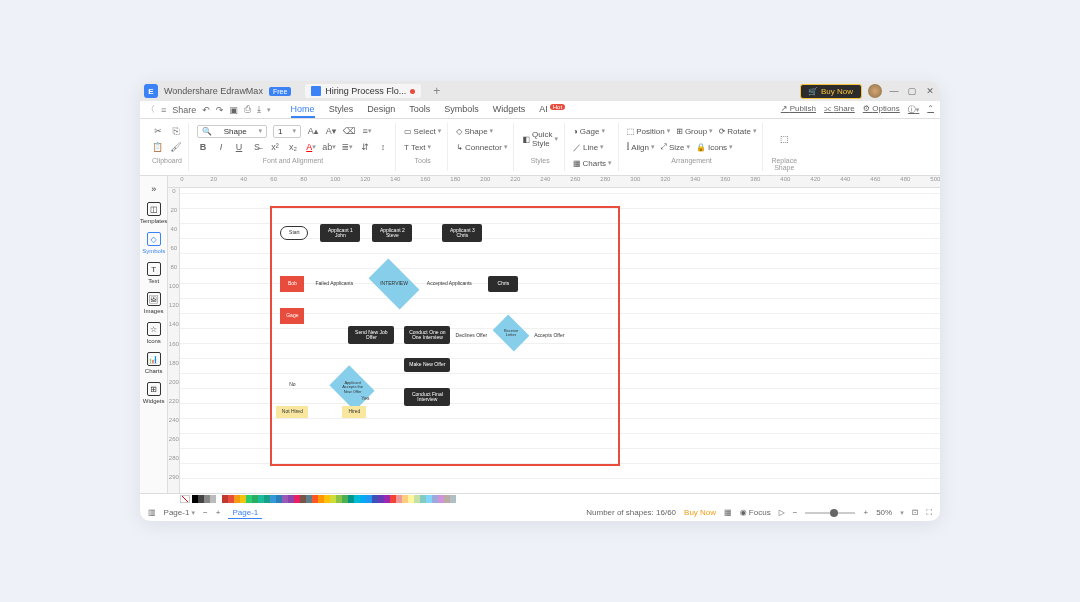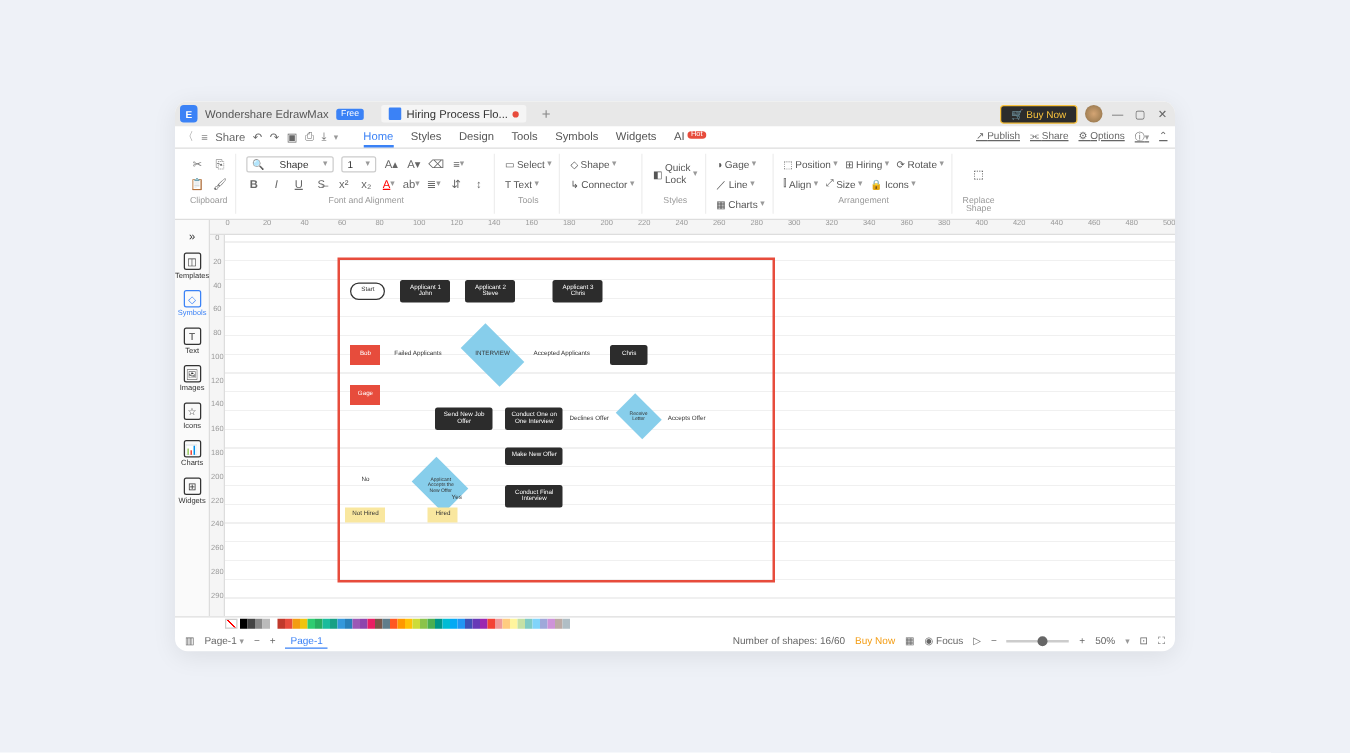--- a/index.html
+++ b/index.html
@@ -183,39 +183,39 @@
           <span class="tool-btn">◇ <span>Shape</span> <span class="chev">▾</span></span>
         </div>
       <div class="tool-row">
           <span class="tool-btn">↳ <span>Connector</span> <span class="chev">▾</span></span>
         </div>
       <div class="tool-label">&nbsp;</div>
     </div>
     <div class="tool-group">
       <div class="tool-row" style="height:32px">
           <span class="tool-btn">◧<br><span style="white-space:pre">Quick
-Lock</span><span class="chev">▾</span></span>
+Style</span><span class="chev">▾</span></span>
         </div>
       <div class="tool-label">Styles</div>
     </div>
     <div class="tool-group">
       <div class="tool-row">
           <span class="tool-btn">◑ <span>Gage</span> <span class="chev">▾</span></span>
         </div>
       <div class="tool-row">
           <span class="tool-btn">／ <span>Line</span> <span class="chev">▾</span></span>
         </div>
       <div class="tool-row">
           <span class="tool-btn">▦ <span>Charts</span> <span class="chev">▾</span></span>
         </div>
     </div>
     <div class="tool-group">
       <div class="tool-row">
           <span class="tool-btn">⬚ <span>Position</span><span class="chev">▾</span></span> 
-          <span class="tool-btn">⊞ <span>Hiring</span><span class="chev">▾</span></span> 
+          <span class="tool-btn">⊞ <span>Group</span><span class="chev">▾</span></span> 
           <span class="tool-btn">⟳ <span>Rotate</span><span class="chev">▾</span></span>
         </div>
       <div class="tool-row">
           <span class="tool-btn">⫿ <span>Align</span><span class="chev">▾</span></span> 
           <span class="tool-btn">⤢ <span>Size</span><span class="chev">▾</span></span> 
           <span class="tool-btn">🔒 <span>Icons</span><span class="chev">▾</span></span>
         </div>
       <div class="tool-label">Arrangement</div>
     </div>
     <div class="tool-group">

